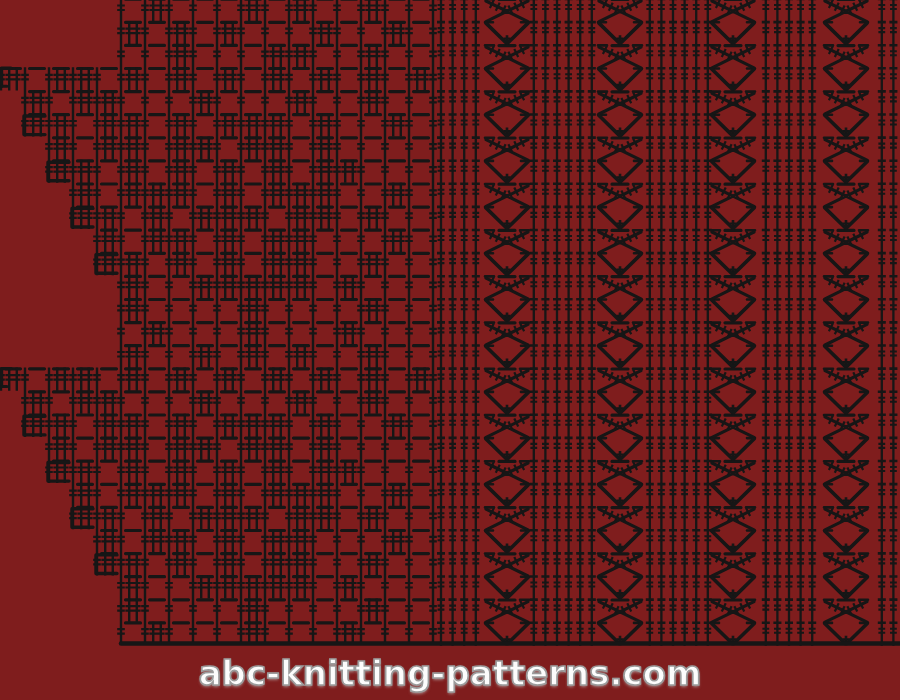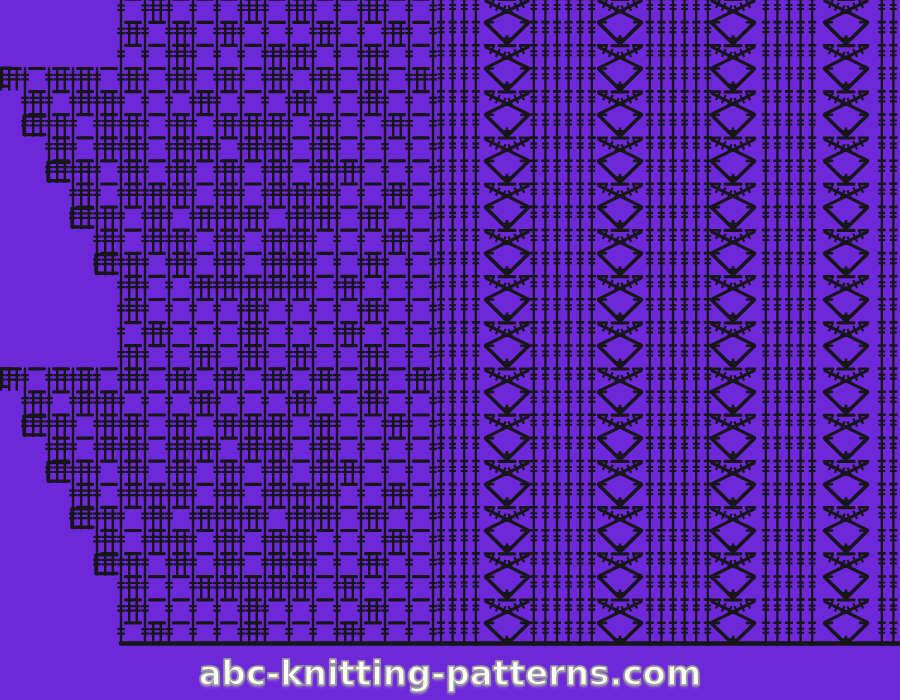--- a/index.html
+++ b/index.html
@@ -1,19 +1,19 @@
 <!DOCTYPE html>
 <html><head>
 <meta charset="utf-8">
 <style>
   html,body{margin:0;padding:0;background:#ffffff;}
   #stage{
     position:relative;
     width:900px;height:700px;
-    background:#6d28d9;
+    background:#7f1d1d;
     overflow:hidden;
     font-family:"DejaVu Sans","Liberation Sans",sans-serif;
   }
   #chart{position:absolute;left:0;top:0;}
   .watermark{
     position:absolute;
     left:450px;top:653px;
     transform:translateX(-50%);
     font-family:"DejaVu Sans","Liberation Sans",sans-serif;
     font-weight:bold;

